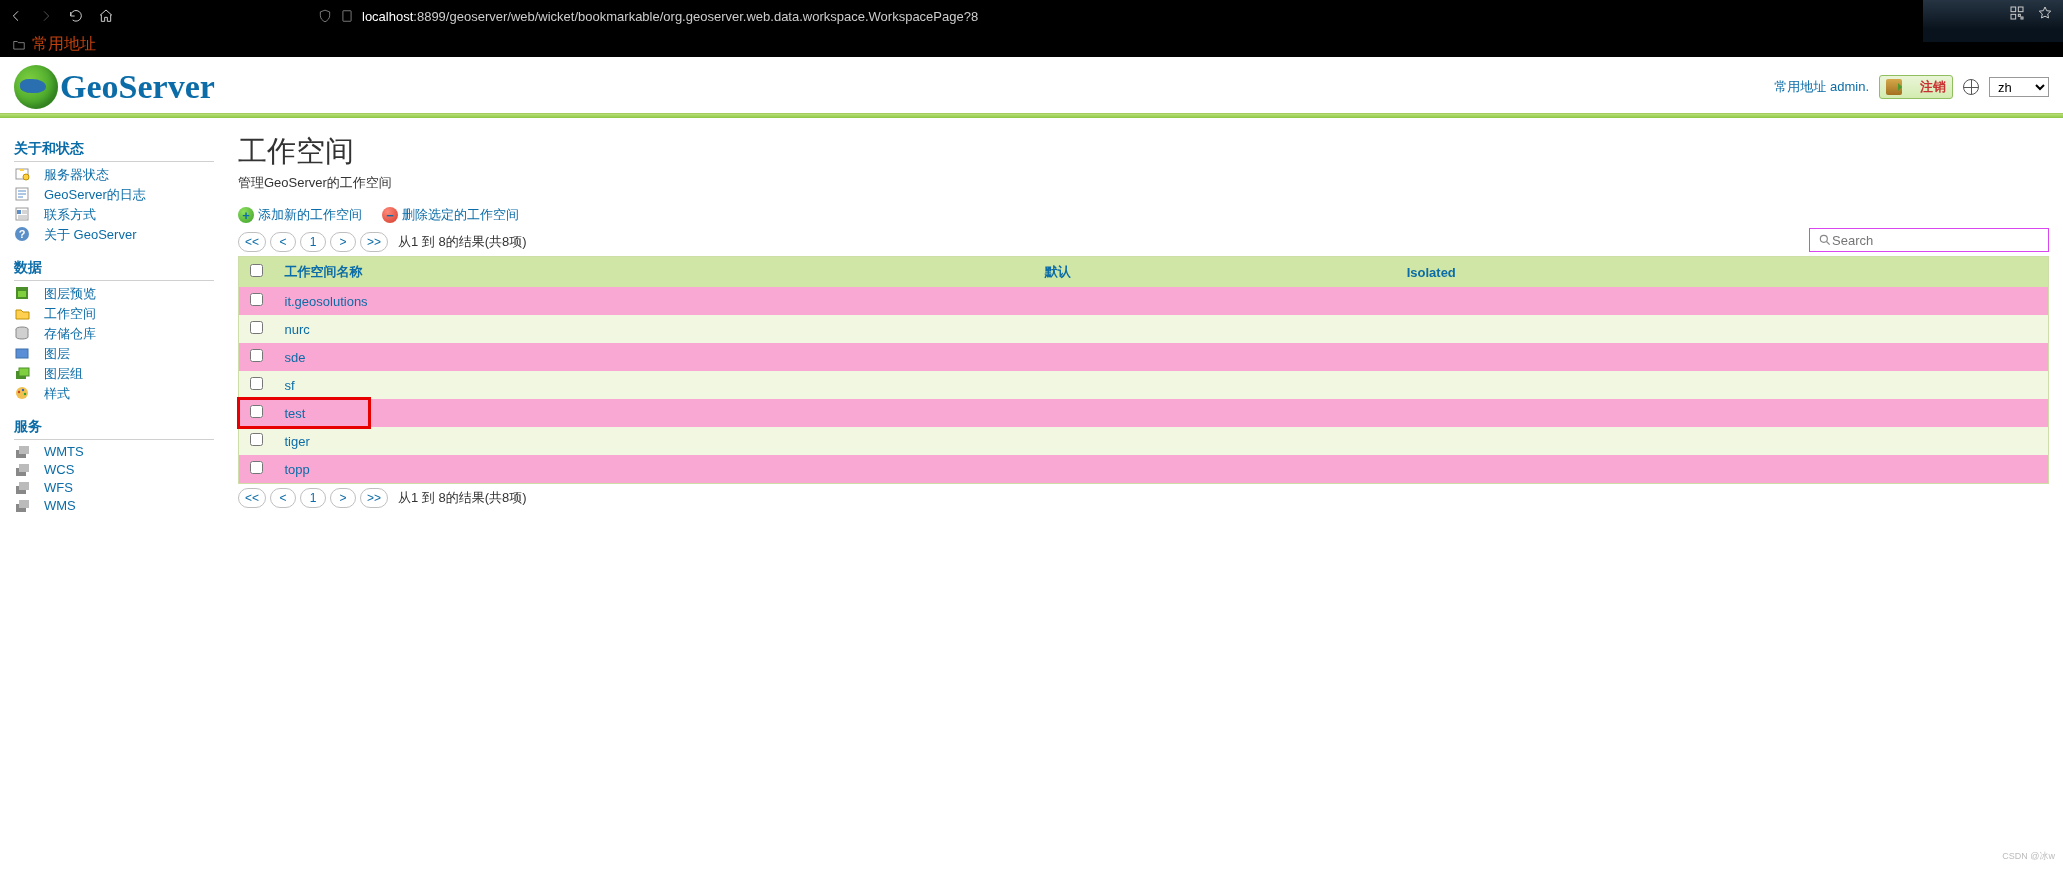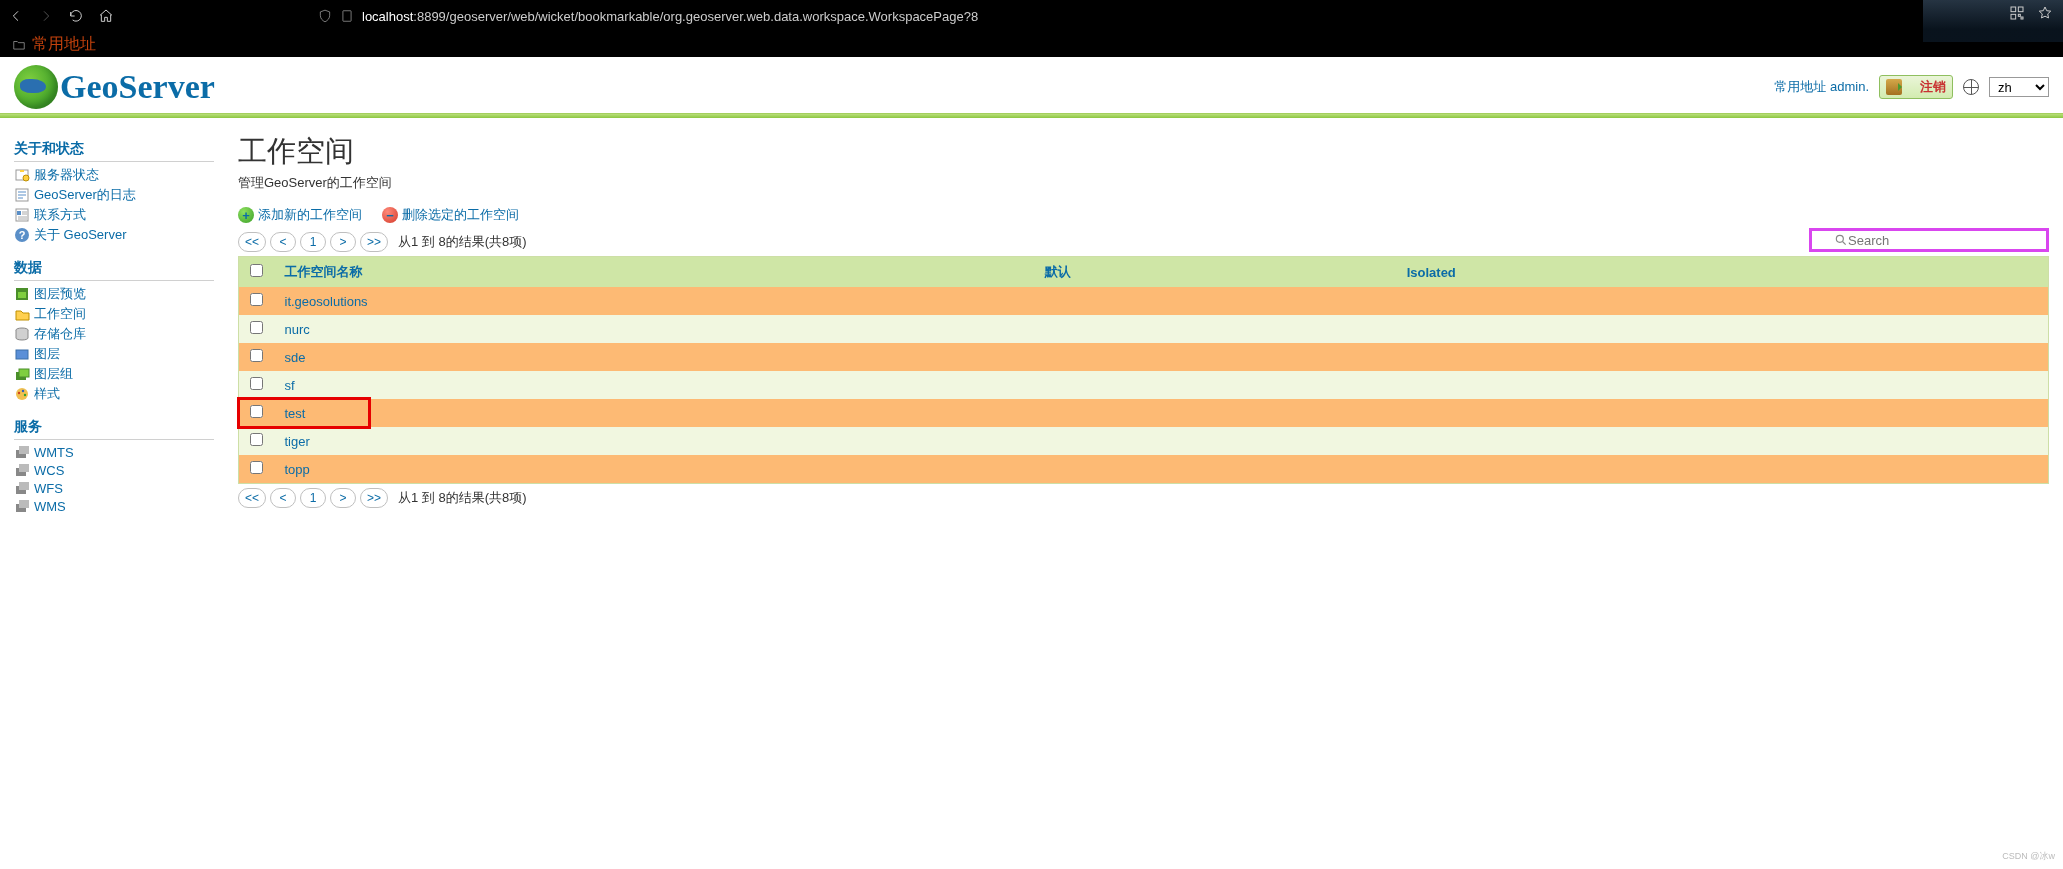--- a/index.html
+++ b/index.html
@@ -28,44 +28,44 @@
   .globe-small { width:16px; height:16px; border:1.5px solid #555; border-radius:50%; position:relative; }
   .globe-small::before, .globe-small::after { content:""; position:absolute; background:#555; }
   .globe-small::before { left:50%; top:0; width:1px; height:100%; }
   .globe-small::after { top:50%; left:0; width:100%; height:1px; }
   .lang-select { border: 1px solid #999; font-size: 13px; padding: 1px 18px 1px 4px; background: #fff; height: 20px; width: 60px; }
   .greenbar { height: 5px; background: linear-gradient(#b9df79,#8cc641); border-top: 1px solid #a4cf5f; }
   
   .main-wrap { display: flex; }
   .sidebar { width: 224px; padding: 8px 10px 10px 14px; }
   .sb-title { font-size: 14px; font-weight: bold; color: #0b6ca7; padding: 6px 0 3px; border-bottom: 1px solid #d0d0d0; margin-bottom: 3px; margin-top: 8px; }
-  .sb-item { display: flex; align-items: center; gap: 4px; padding: 1px 0; cursor: pointer; }
+  .sb-item { display: flex; align-items: flex-start; gap: 14px; padding: 1px 0; cursor: pointer; }
   .sb-item a { color: #0b6ca7; text-decoration: none; font-size: 13px; }
   .sb-icon { width: 16px; height: 16px; display: inline-flex; align-items: center; justify-content: center; flex: 0 0 16px; }
   
   .content { flex: 1; padding: 10px 14px; }
   h1.page-title { font-size: 29px; font-weight: 400; color: #333; margin: 4px 0 2px; }
   .subtitle { font-size: 13px; color: #333; margin-bottom: 14px; }
   .action-links { display: flex; gap: 20px; margin-bottom: 8px; }
   .action-links span { display: flex; align-items: center; gap: 4px; color: #0b6ca7; cursor: pointer; font-size: 13px; }
   .circ { width: 16px; height: 16px; border-radius: 50%; display: inline-flex; align-items: center; justify-content: center; color: #fff; font-weight: bold; font-size: 12px; }
   .circ.add { background: radial-gradient(circle at 35% 30%, #8fe05f, #3aa028); }
   .circ.del { background: radial-gradient(circle at 35% 30%, #ff8a7a, #d43a2a); }
   .pager-row { display: flex; align-items: center; gap: 4px; margin-bottom: 4px; position: relative; }
   .pgbtn { border: 1px solid #bfbfbf; border-radius: 11px; min-width: 26px; height: 20px; background: #fff; font-size: 12px; color: #0b6ca7; cursor: pointer; display: inline-flex; align-items: center; justify-content: center; padding: 0 6px; }
   .pg-info { margin-left: 6px; font-size: 13px; color: #333; }
-  .search-box { position: absolute; right: 0; top: -4px; border: 3px solid #d946ef; background: #fff; display: flex; align-items: center; width: 240px; height: 24px; padding: 0 22px; }
+  .search-box { position: absolute; right: 0; top: -4px; border: 1px solid #d946ef; background: #fff; display: flex; align-items: center; width: 240px; height: 24px; padding: 0 8px; }
   .search-box input { border: none; outline: none; flex: 1; font-size: 13px; color: #888; }
   .mag { width: 14px; height: 14px; }
   table.ws { width: 100%; border-collapse: collapse; border: 1px solid #cddfa6; }
   table.ws th { background: #cfe6a6; text-align: left; padding: 6px 10px; font-size: 13px; color: #0b6ca7; font-weight: bold; }
   table.ws th.chk, table.ws td.chk { width: 36px; text-align: center; }
   table.ws td { padding: 6px 10px; font-size: 13px; }
   table.ws tr.odd { background: #f1f7e0; }
-  table.ws tr.even { background: #fdba74; }
+  table.ws tr.even { background: #f9a8d4; }
   table.ws td.name a { color: #0b6ca7; text-decoration: none; }
   .check-mark { color: #4c9a2f; font-size: 16px; font-weight: bold; }
   .highlight-row { position: relative; }
   .highlight-box { position: absolute; left: -2px; top: -2px; width: 134px; height: calc(100% + 4px); border: 3px solid #e60000; pointer-events: none; }
   input[type=checkbox] { width: 13px; height: 13px; cursor: pointer; }
   .watermark { position: fixed; right: 8px; bottom: 6px; font-size: 9px; color: #bbb; }
 </style>
 </head>
 <body>
 

